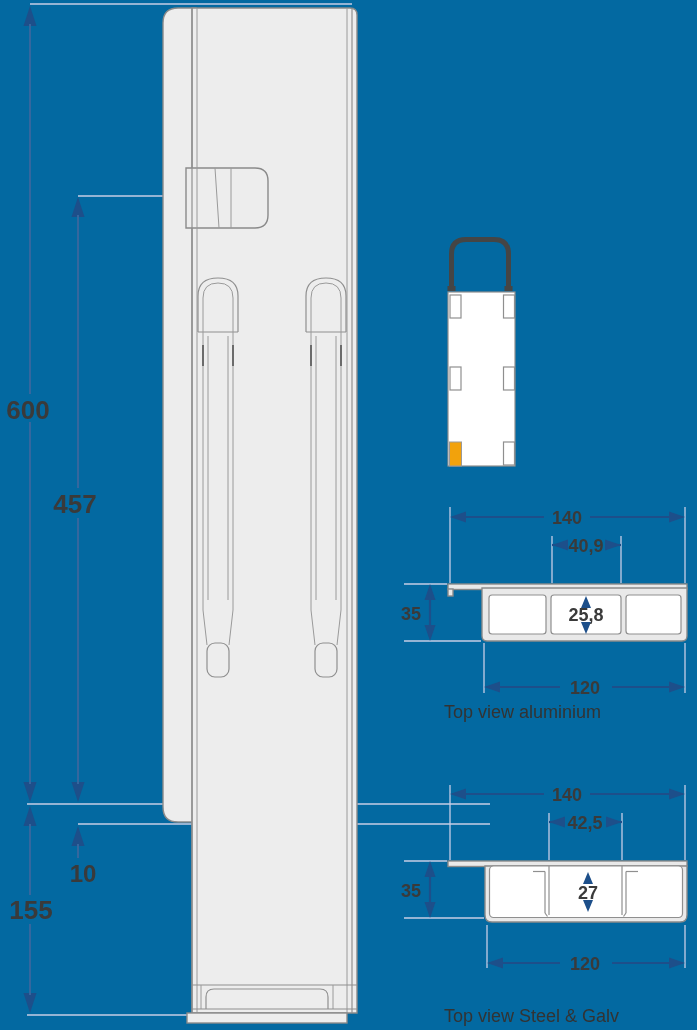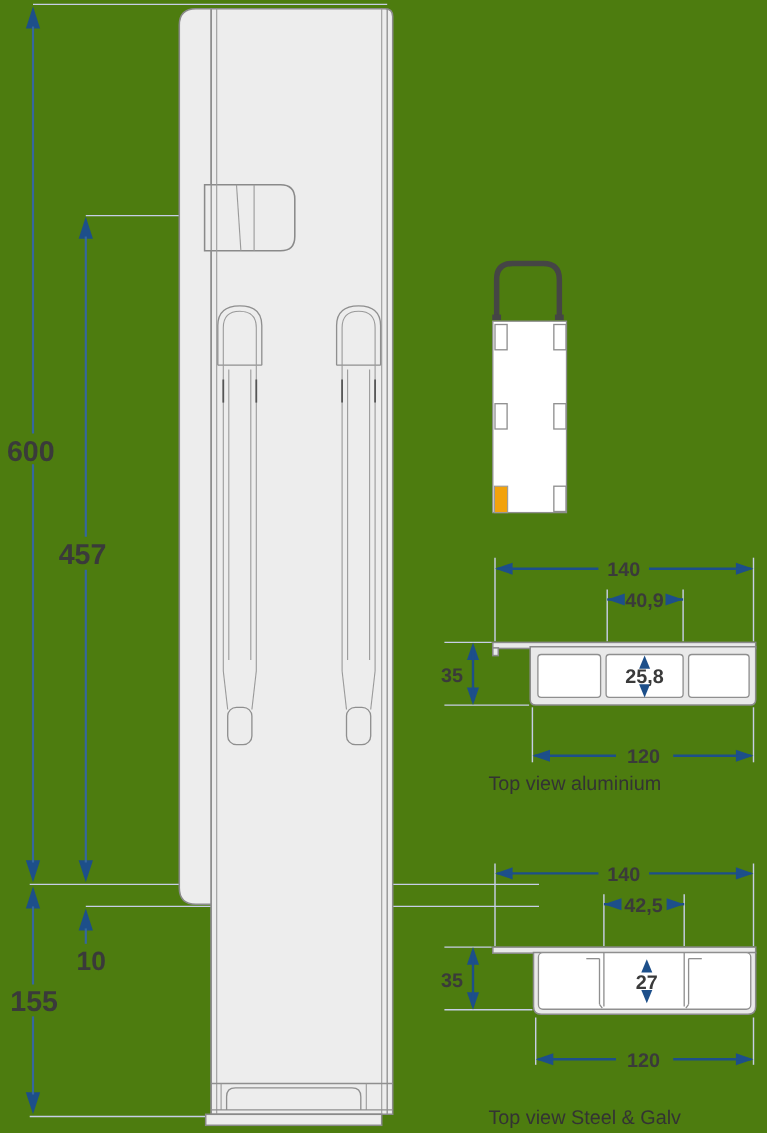--- a/index.html
+++ b/index.html
@@ -1,16 +1,16 @@
 <!DOCTYPE html>
 <html><head>
 <meta charset="utf-8">
 <style>
   html,body{margin:0;padding:0;background:#ffffff;}
-  .stage{position:relative;width:697px;height:1030px;background:#4d7c0f;overflow:hidden;}
+  .stage{position:relative;width:697px;height:1030px;background:#0369a1;overflow:hidden;}
   svg{display:block;}
   text{font-family:"Liberation Sans","DejaVu Sans",sans-serif;fill:#3a3a3a;}
   .dim-lg{font-size:26px;font-weight:bold;}
   .dim-md{font-size:24px;font-weight:bold;}
   .dim-sm{font-size:18px;font-weight:bold;}
   .caption{font-size:18px;font-weight:normal;fill:#333333;}
   .ext{stroke:#c7cee6;stroke-width:1.3;fill:none;}
   .dimline{stroke:#35679e;stroke-width:2;fill:none;}
   .dimline2{stroke:#1d4f8a;stroke-width:2.2;fill:none;}
   .arr{fill:#1d4f8a;stroke:none;}

